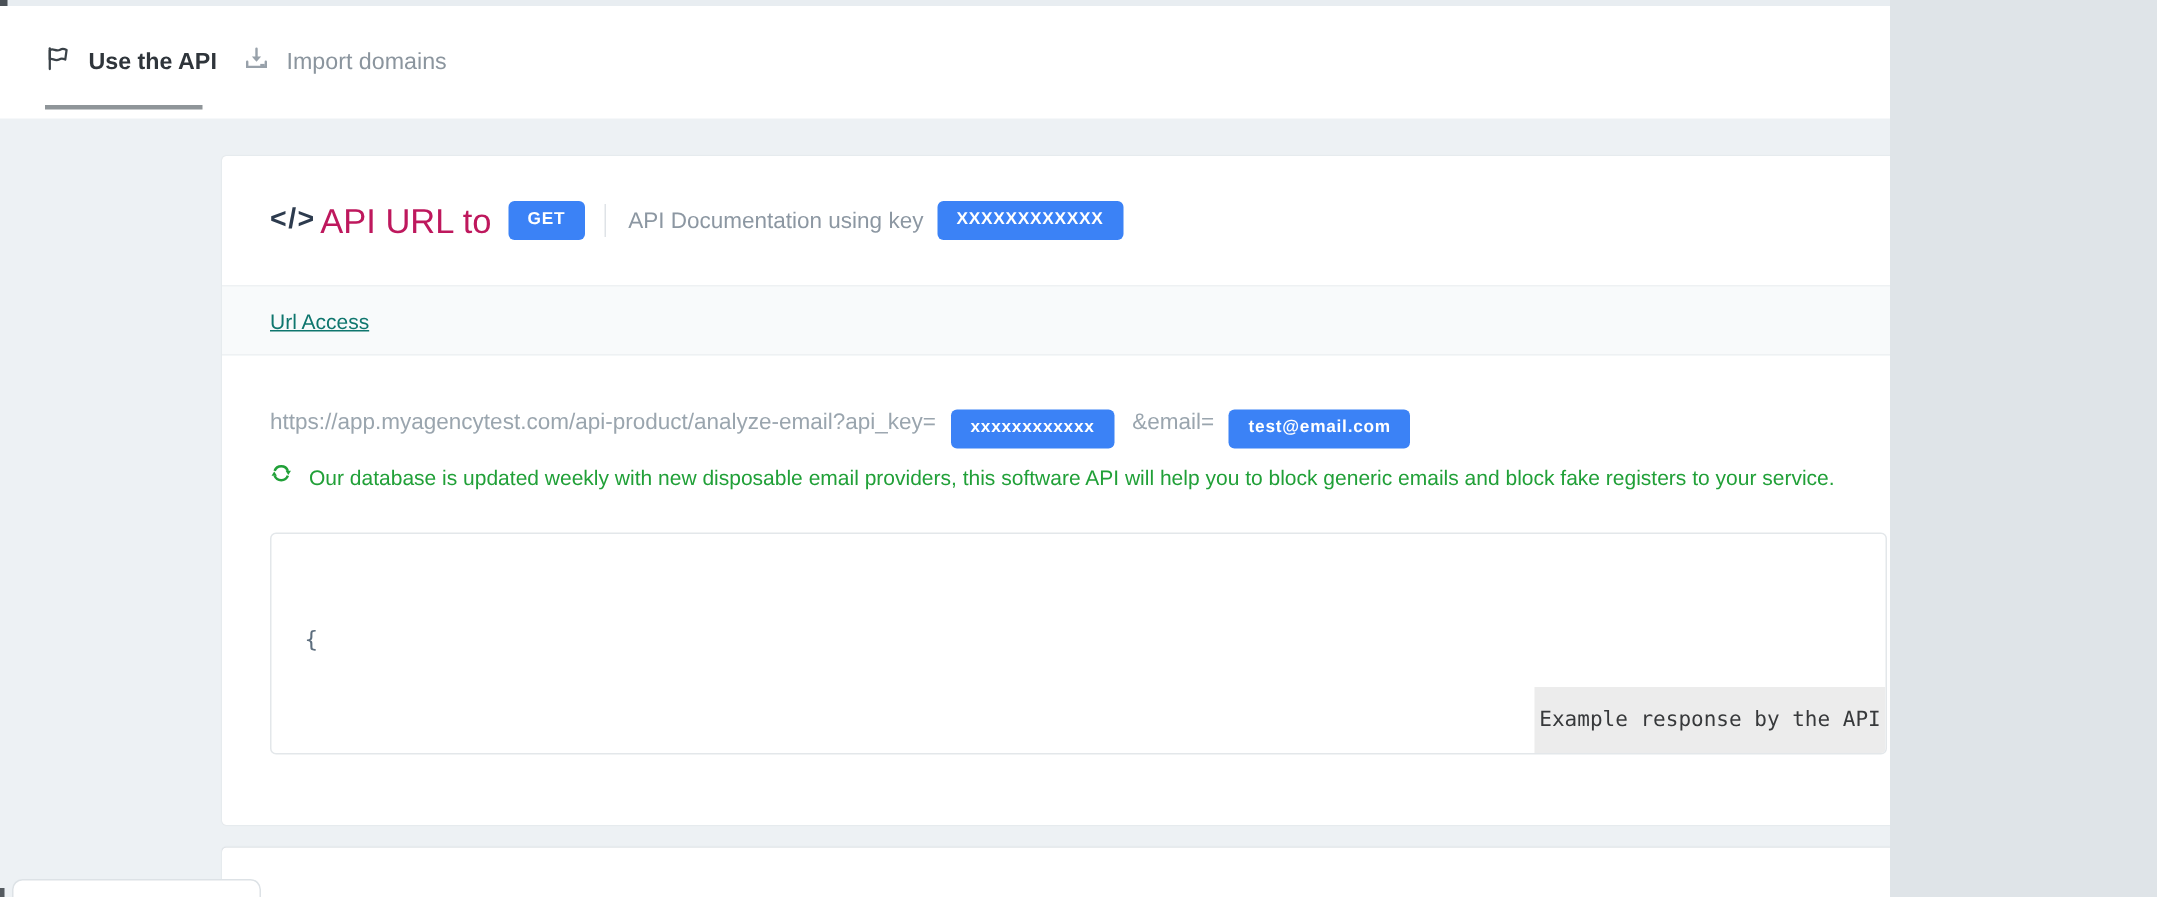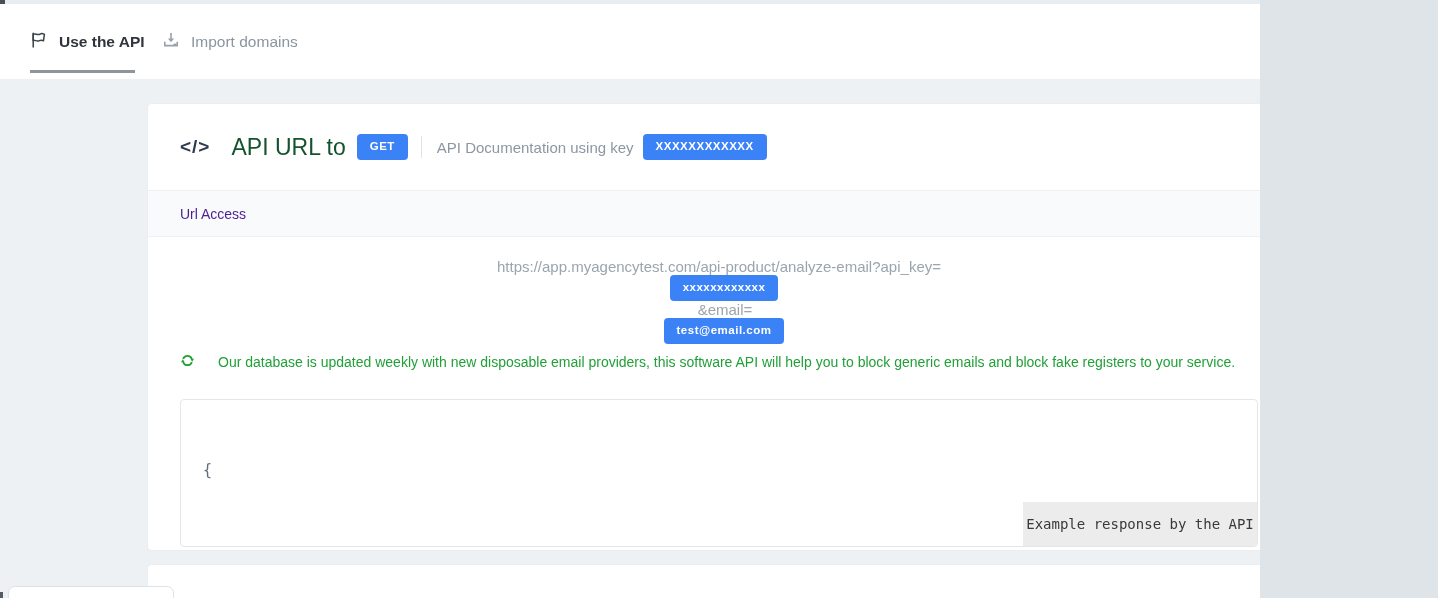--- a/index.html
+++ b/index.html
@@ -20,45 +20,45 @@
   .tab-import { left:162px; }
   .tab-use .tab-label { font-size:15.5px; font-weight:bold; color:#2f353b; }
   .tab-import .tab-label { font-size:15.5px; color:#8b959e; }
   .tab-underline { position:absolute; left:30px; top:66px; width:105px; height:3px; background:#8f9599; }
 
   
   .card { position:absolute; background:#ffffff; border-radius:3px; box-shadow:0 0 1px rgba(50,60,70,.18); }
   .api-card { left:148px; top:104px; width:1140px; height:446px; }
   .card-header { display:flex; align-items:center; height:86px; padding-left:32px; }
   .code-glyph { font-size:19px; font-weight:bold; color:#2d3b4e; letter-spacing:1px; }
-  .card-title { font-size:23px; font-weight:normal; color:#14532d; margin-left:21px; }
+  .card-title { font-size:23px; font-weight:normal; color:#be185d; margin-left:3px; }
   .badge {
     display:inline-block; background:#3b82f6; color:#ffffff; font-weight:bold;
     font-size:11.5px; padding:6px 13px; border-radius:4px; letter-spacing:.5px; line-height:1.2;
   }
   .badge-get { margin-left:11px; }
   .vdivider { width:1px; height:22px; background:#dfe3e7; margin-left:13px; }
   .doc-link { font-size:15px; color:#8c97a2; margin-left:15px; cursor:pointer; }
   .badge-key { margin-left:9px; }
 
   .section-band {
     position:absolute; left:0; right:0; top:86px; height:47px; background:#f8fafb;
     border-top:1px solid #eef1f3; border-bottom:1px solid #eef1f3;
     display:flex; align-items:center; padding-left:32px;
   }
-  .section-band span { font-size:14px; color:#4c1d95; }
+  .section-band span { font-size:14px; color:#0f766e;text-decoration:underline; }
 
   .card-body { position:absolute; top:133px; left:0; right:0; padding:0 30px 0 32px; }
-  .url-row { margin-top:21px; display:flex; align-items:center;flex-direction:column; }
+  .url-row { margin-top:36px; display:flex; align-items:flex-start; }
   .url-text { font-size:15px; color:#9aa5ae; }
   .url-row .badge { margin-left:10px; }
   .url-row .amp { margin-left:12px; }
 
   .instructions { margin-top:15px; font-size:15px; color:#73808d; line-height:21px; }
-  .note { margin-top:9px; display:flex; align-items:center; gap:23px; }
+  .note { margin-top:9px; display:flex; align-items:center; gap:11px; }
   .note-text { font-size:14px; color:#21a038; }
 
   .code-block {
     position:relative; margin-top:27px; height:148px;
     border:1px solid #e3e7ea; border-radius:4px; background:#ffffff; overflow:hidden;
   }
   .code-lines {
     position:absolute; top:18px; left:22px; white-space:pre;
     font-family:"DejaVu Sans Mono", monospace; font-size:15px; line-height:21px; color:#5d6e7e;
   }

